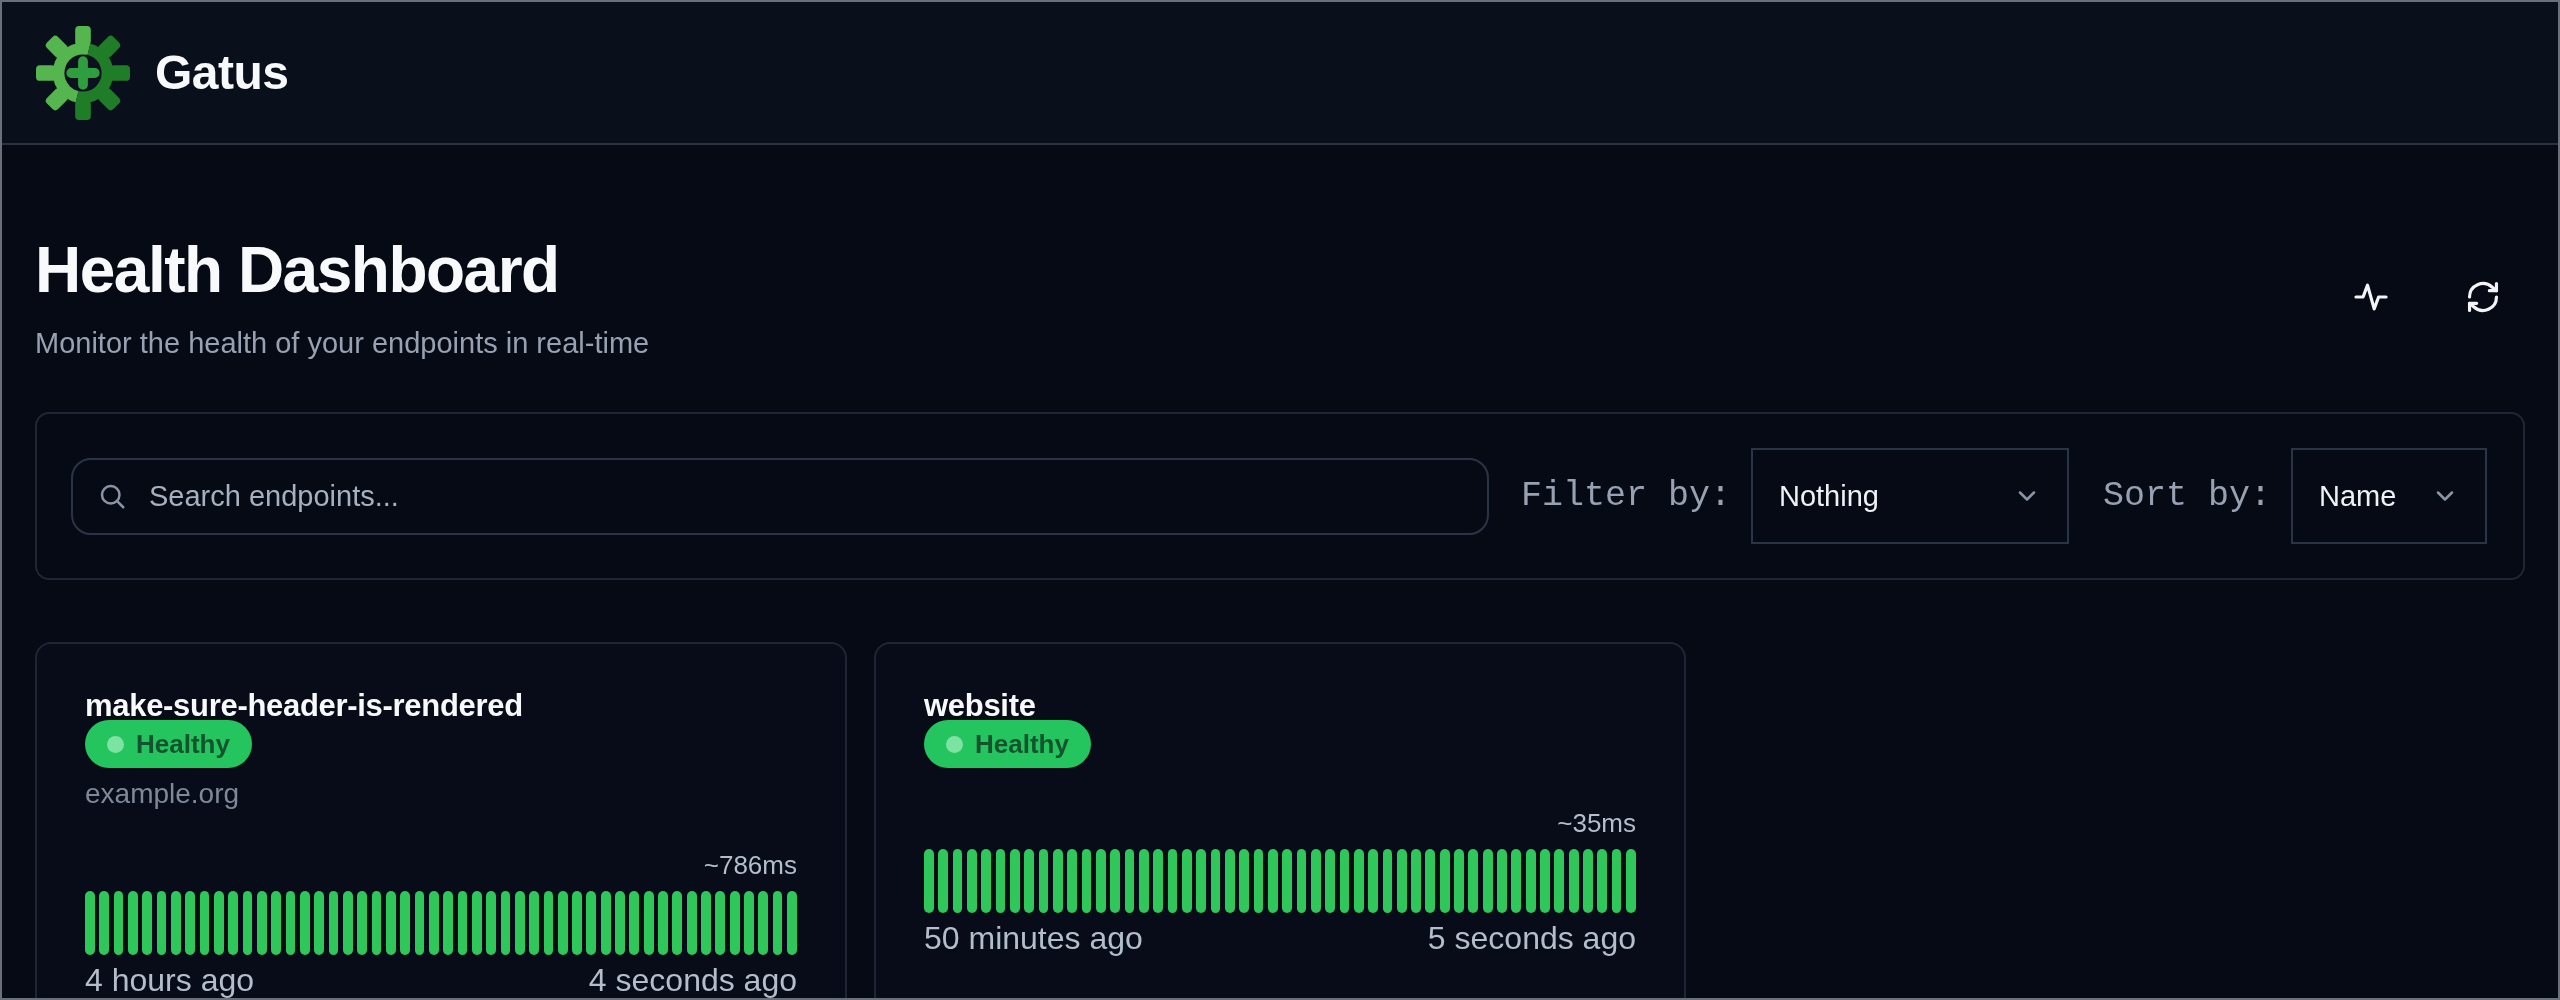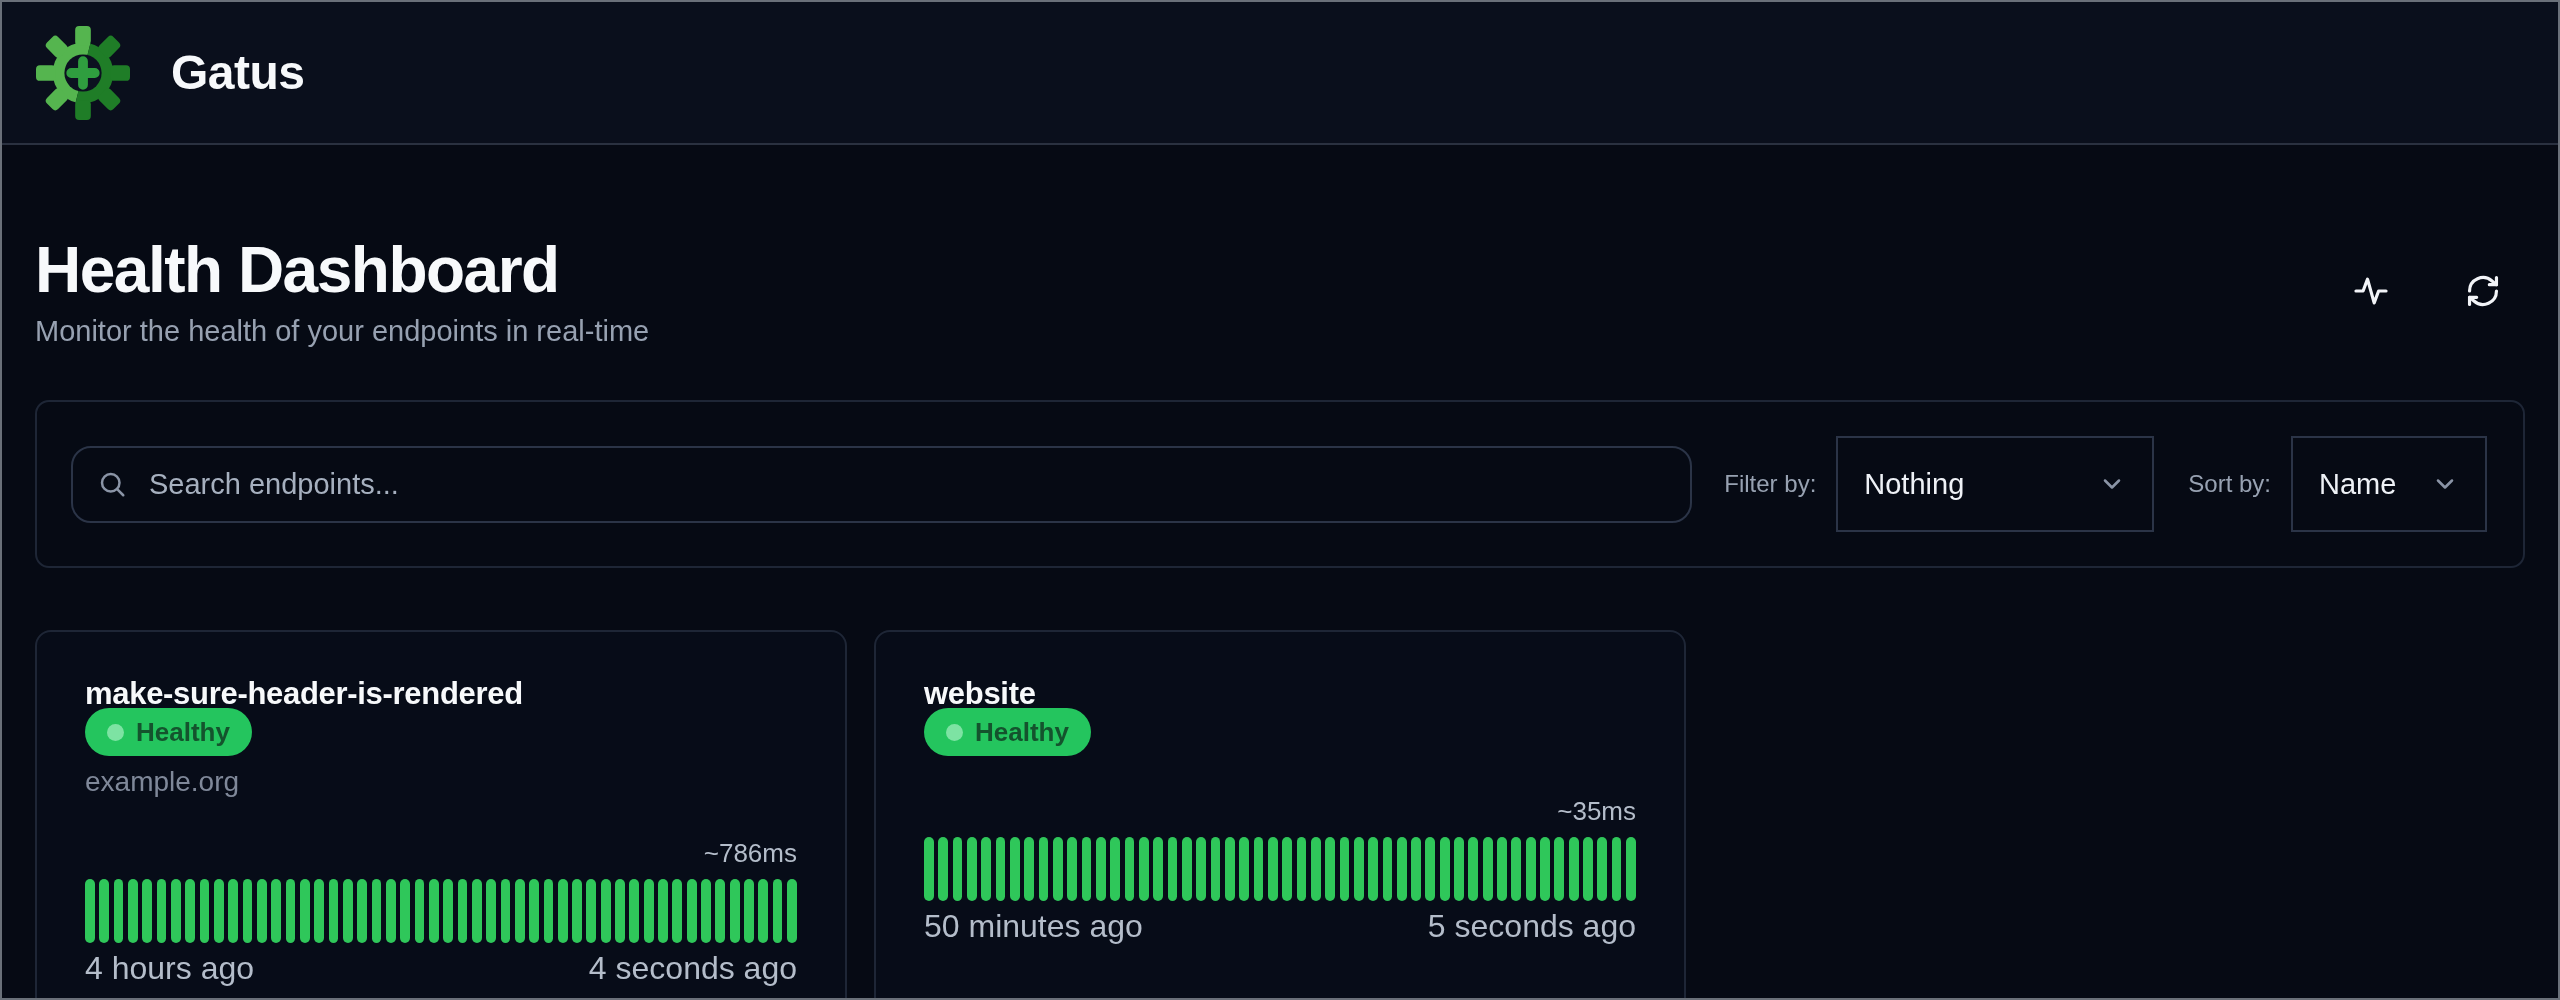--- a/index.html
+++ b/index.html
@@ -34,37 +34,36 @@
     background:var(--page-bg);
     overflow:hidden;
   }
   
   .navbar{
     height:143px;
     background:var(--navbar-bg);
     border-bottom:2px solid var(--divider);
     display:flex;align-items:center;
     padding:0 33px;
-    gap:16px;
   }
   .logo-svg{width:96px;height:94px;display:block;}
   .brand{
     font-size:48px;font-weight:800;color:#f7f9fb;
     margin-left:24px;letter-spacing:-0.5px;
   }
   
   .main{padding:88px 33px 0 33px;}
   .header-row{
     display:flex;align-items:center;justify-content:space-between;
   }
   .page-title{
     font-size:64px;font-weight:800;color:#f7f9fb;letter-spacing:-1.5px;
   }
   .page-subtitle{
-    font-size:29px;color:var(--muted);margin-top:8px;
+    font-size:29px;color:var(--muted);margin-top:20px;
   }
   .header-actions{display:flex;align-items:center;gap:72px;padding-right:22px;}
   .icon-btn{
     background:none;border:none;cursor:pointer;
     width:40px;height:40px;display:flex;align-items:center;justify-content:center;
     padding:0;
   }
   .icon-btn svg{width:38px;height:38px;stroke:#f2f4f8;fill:none;stroke-width:2;stroke-linecap:round;stroke-linejoin:round;}
   
   .toolbar{
@@ -85,21 +84,21 @@
     background:transparent;
   }
   .search-box svg{width:30px;height:30px;stroke:#8a94a6;fill:none;stroke-width:2;stroke-linecap:round;flex:0 0 auto;}
   .search-input{
     flex:1;border:none;outline:none;background:transparent;
     font-family:"Liberation Sans", sans-serif;
     font-size:29px;color:var(--text);
     margin-left:22px;
   }
   .search-input::placeholder{color:#a6b0bf;opacity:1;}
-  .ctrl-label{font-size:24px;color:var(--muted);white-space:nowrap;}
+  .ctrl-label{font-size:35px;color:var(--muted);white-space:nowrap;font-family:Liberation Mono, monospace;}
   .select{
     display:flex;align-items:center;justify-content:space-between;
     border:2px solid var(--input-border);
     border-radius:0;height:96px;
     padding:0 26px;
     margin-left:20px;cursor:pointer;background:transparent;
   }
   .select .value{font-size:29px;color:var(--text);}
   .select svg{width:28px;height:28px;stroke:#8a94a6;fill:none;stroke-width:2.2;stroke-linecap:round;stroke-linejoin:round;margin-left:20px;}
   .select.filter{width:318px;}

